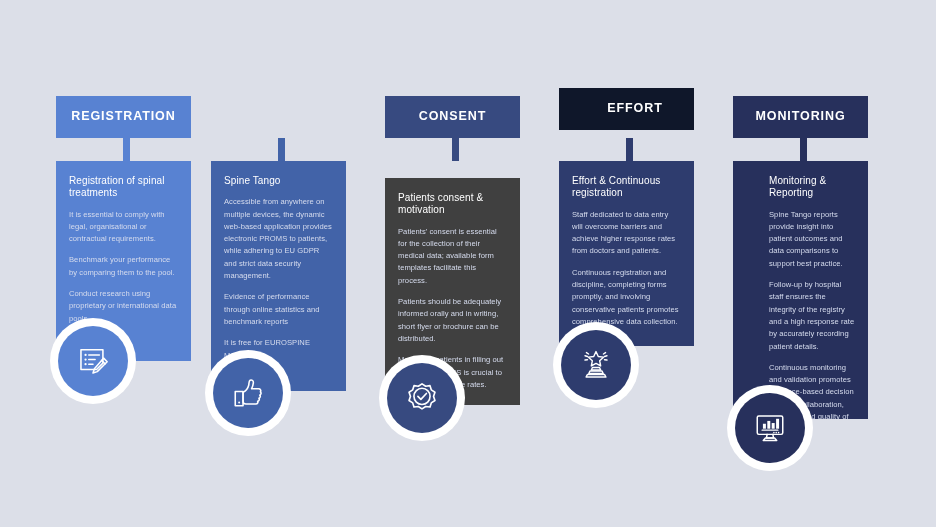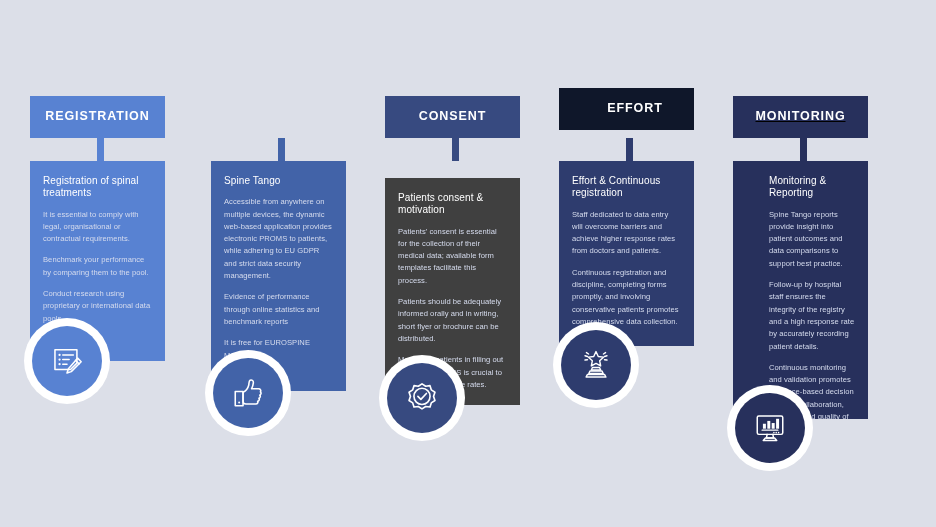--- a/index.html
+++ b/index.html
@@ -105,21 +105,21 @@
   .icon-disc svg {
     width: 34px;
     height: 34px;
     display: block;
   }
 </style>
 </head>
 <body>
 
 <div id="board">
-    <div class="column" style="left: 22px;">
+    <div class="column" style="left: 48px;">
       <div class="col-header" style="top: 96px; background: rgb(88, 130, 210);">
         <span class="col-header-label">REGISTRATION</span>
       </div>
       <div class="connector" style="top: 138px; height: 23px; background: rgb(88, 130, 210);"></div>
       <div class="col-body" style="top: 161px; height: 200px; background: rgb(88, 130, 210);">
         <div class="body-title">Registration of spinal treatments</div>
         <p class="body-para">It is essential to comply with legal, organisational or contractual requirements.</p>
         <p class="body-para">Benchmark your performance by comparing them to the pool.</p>
         <p class="body-para">Conduct research using proprietary or international data pools.</p>
       </div>
@@ -199,21 +199,21 @@
       <line x1="39.5" y1="17" x2="36" y2="16.5"></line>
       <line x1="37.5" y1="6.5" x2="34.5" y2="8.5"></line>
       <path d="M19 27.5 H29 L30.6 31 H17.4 Z"></path>
       <path d="M15.5 32.5 H32.5 L34.2 36 H13.8 Z"></path>
       <path d="M11.8 37.5 H36.2 L38 41 H10 Z"></path>
     </svg>
         </div>
       </div>
     </div>
     <div class="column" style="left: 725px;">
-      <div class="col-header" style="top: 96px; background: rgb(39, 48, 92); text-decoration: underline;">
+      <div class="col-header" style="top: 96px; background: rgb(39, 48, 92);">
         <span class="col-header-label">MONITORING</span>
       </div>
       <div class="connector" style="top: 138px; height: 23px; background: rgb(39, 48, 92);"></div>
       <div class="col-body" style="top: 161px; height: 258px; background: rgb(39, 48, 92); padding-left: 36px;">
         <div class="body-title">Monitoring &amp; Reporting</div>
         <p class="body-para">Spine Tango reports provide insight into patient outcomes and data comparisons to support best practice.</p>
         <p class="body-para">Follow-up by hospital staff ensures the integrity of the registry and a high response rate by accurately recording patient details.</p>
         <p class="body-para">Continuous monitoring and validation promotes evidence-based decision making, collaboration, and improved quality of care.</p>
       </div>
       <div class="icon-ring" style="top: 385px; left: 2px;">

